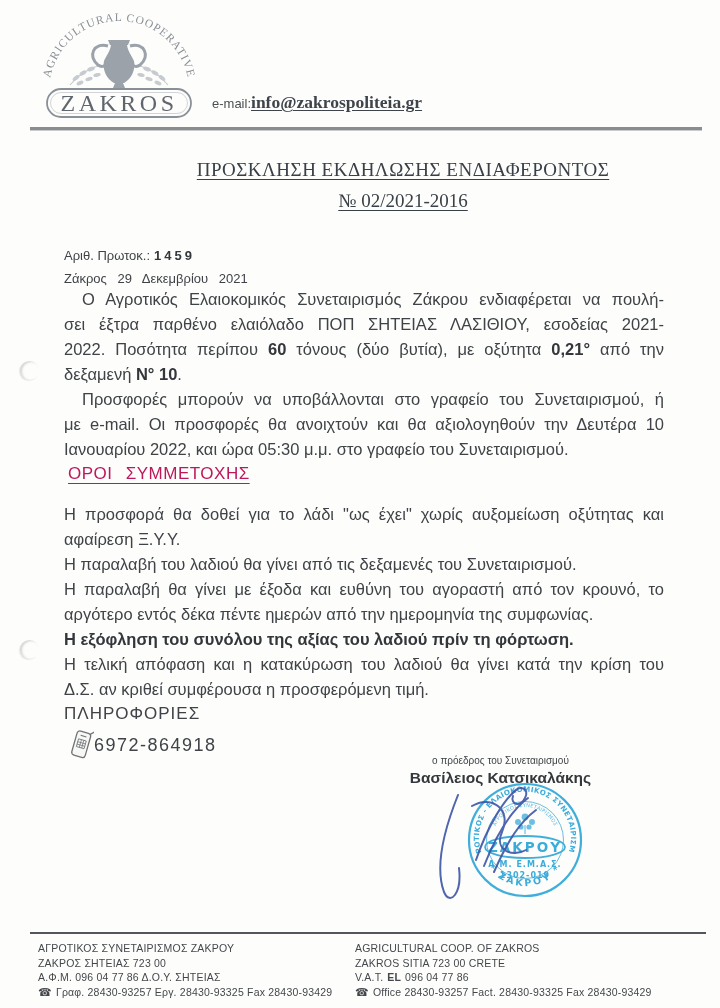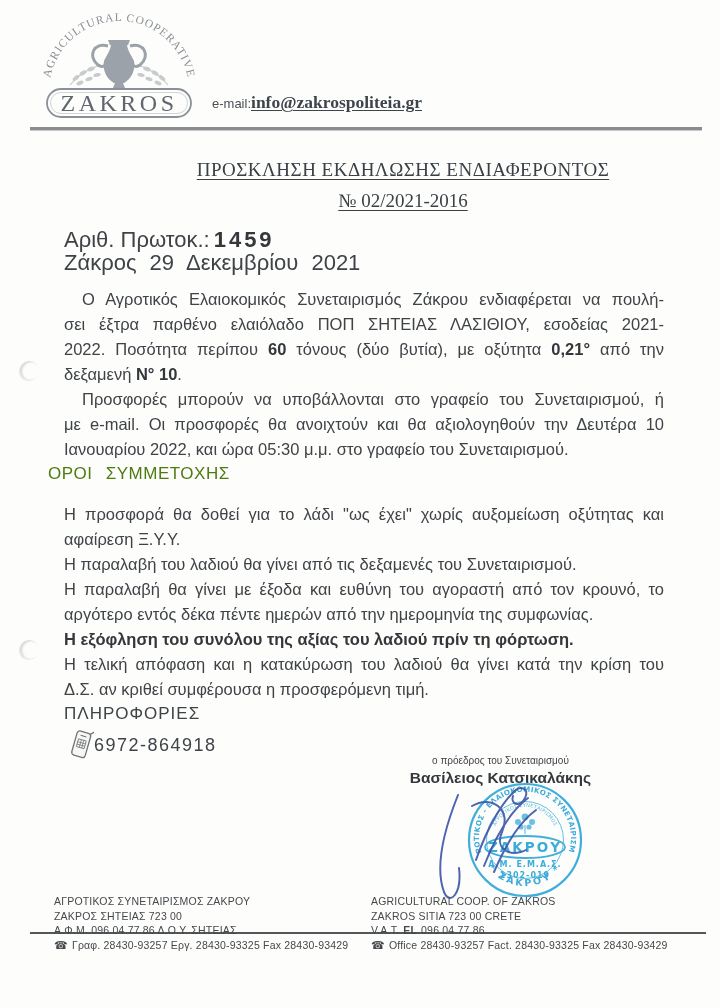--- a/index.html
+++ b/index.html
@@ -15,54 +15,54 @@
   .header-rule{position:absolute;left:30px;top:127px;width:672px;height:3px;background:#8a8d90;
                border-bottom:1px solid #c9cbcc;}
 
   
   .title-block{position:absolute;left:0;top:159px;width:720px;text-align:center;
                font-family:"Liberation Serif","DejaVu Serif",serif;color:#3a4047;margin-left:43px;}
   .title-l1{font-size:19px;letter-spacing:.5px;text-decoration:underline;text-underline-offset:3px;}
   .title-l2{font-size:19px;margin-top:9px;text-decoration:underline;text-underline-offset:3px;}
 
   
-  .meta{position:absolute;left:64px;top:228px;font-size:22px;line-height:23px;}
+  .meta{position:absolute;left:64px;top:244px;font-size:13px;line-height:23px;}
   .proto-num{font-weight:bold;letter-spacing:3px;margin-left:4px;color:#34383c;}
   .place-date{word-spacing:7px;}
 
   
   .doc{position:absolute;left:64px;width:600px;font-size:16.5px;line-height:25px;}
   .jl{text-align:justify;text-align-last:justify;}
   .ll{text-align:left;}
   .ind{text-indent:18px;}
   .b{font-weight:bold;color:#33373b;}
   #p1{top:287px;} #p2{top:387px;}
-  .terms-heading{position:absolute;left:48px;top:464px;font-size:17px;word-spacing:8px;letter-spacing:.5px;
-                 text-underline-offset:4px;color:#4d7c0f;}
+  .terms-heading{position:absolute;left:68px;top:464px;font-size:17px;word-spacing:8px;letter-spacing:.5px;
+                 text-decoration:underline;text-underline-offset:4px;color:#be185d;}
   #terms{top:502px;}
 
   
   .info-heading{position:absolute;left:64px;top:704px;font-size:17px;letter-spacing:1px;}
   .phone-row{position:absolute;left:70px;top:728px;display:flex;align-items:center;}
   .phone-num{font-size:18px;letter-spacing:1.5px;}
 
   
   .signing{position:absolute;left:393px;top:755px;width:215px;text-align:center;}
   .signer-role{font-size:10px;}
   .signer-name{font-size:15.5px;font-weight:bold;color:#34383c;margin-top:3px;}
   .stamp-svg{position:absolute;left:428px;top:780px;}
 
   
   .hole{position:absolute;left:20px;width:19px;height:19px;border-radius:50%;background:#fdfdfb;
         box-shadow:inset 2px 1px 2px rgba(150,155,160,.38), -1px 1px 1px rgba(190,193,196,.35);}
   #hole1{top:361px;} #hole2{top:640px;}
 
   
   .footer-rule{position:absolute;left:30px;top:932px;width:676px;height:2px;background:#54575a;}
-  .fcol{position:absolute;top:894px;font-size:10.5px;line-height:14.6px;letter-spacing:.2px;color:#44484c;margin-left:16px;}
+  .fcol{position:absolute;top:941px;font-size:10.5px;line-height:14.6px;letter-spacing:.2px;color:#44484c;}
   #fleft{left:38px;width:312px;} #fright{left:355px;width:345px;}
   .tel{font-size:11px;margin-right:4px;}
   .vat-code{font-weight:bold;margin:0 4px;}
 </style>
 </head>
 <body>
 
 <div class="page">
 
   <svg class="logo-svg" width="182" height="106" viewBox="0 0 182 106">

